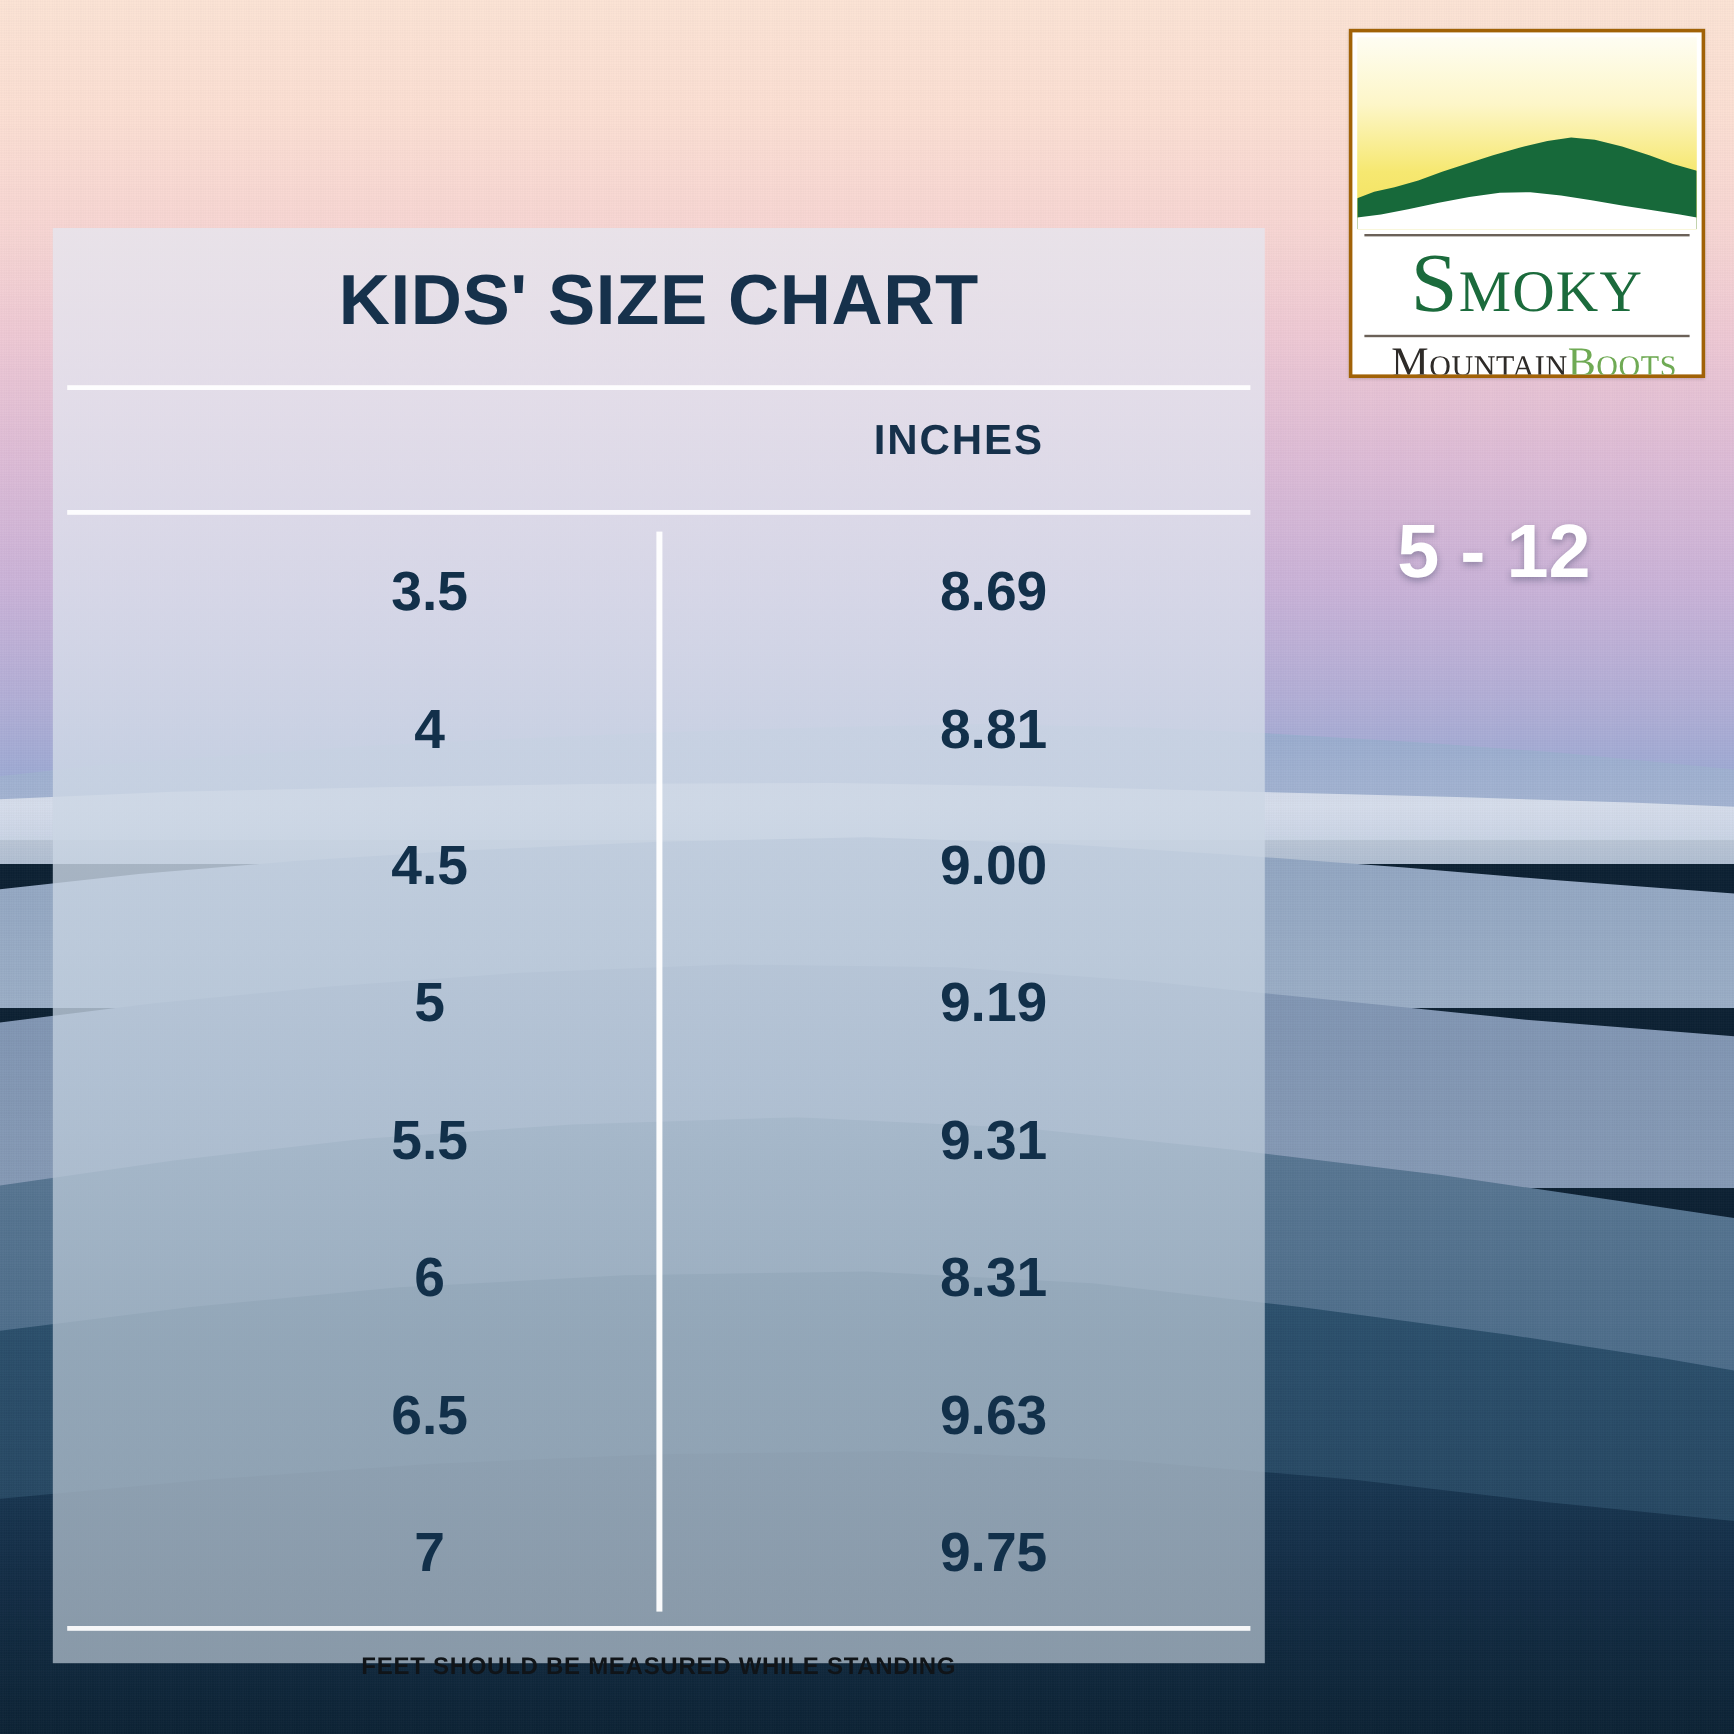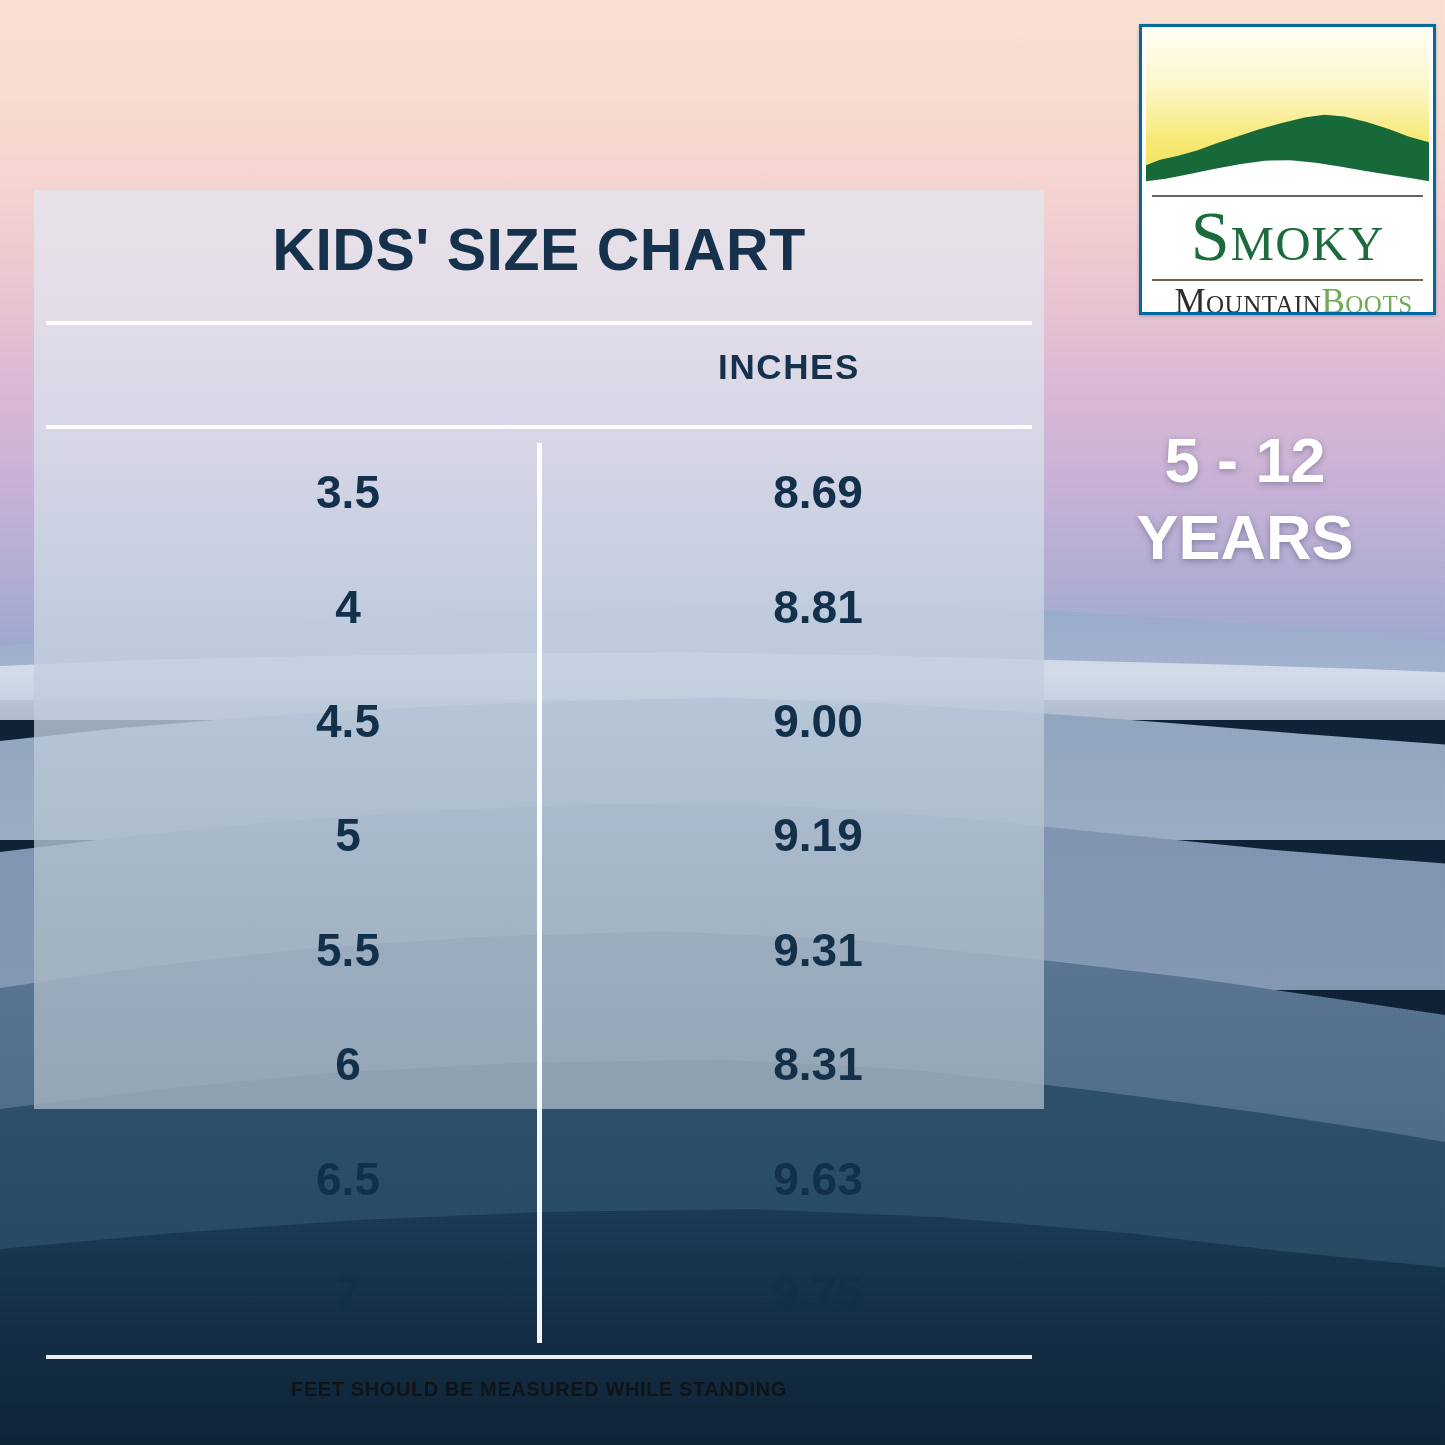--- a/index.html
+++ b/index.html
@@ -88,24 +88,24 @@
     position: absolute; inset: 0;
     pointer-events: none;
     background-image:
       repeating-linear-gradient(0deg, rgba(255,255,255,.012) 0 1px, rgba(0,0,0,.012) 1px 2px),
       repeating-linear-gradient(90deg, rgba(255,255,255,.01) 0 1px, rgba(0,0,0,.01) 1px 2px);
   }
 
   
   .panel {
     position: absolute;
-    left: 34px;
+    left: 44px;
     top: 190px;
     width: 1010px;
-    height: 919px;
+    height: 1196px;
     background: linear-gradient(to bottom,
         rgba(231,228,236,0.88) 0%,
         rgba(226,225,236,0.86) 12%,
         rgba(216,221,234,0.84) 26%,
         rgba(203,214,228,0.82) 42%,
         rgba(187,202,218,0.80) 60%,
         rgba(172,188,203,0.80) 78%,
         rgba(163,178,192,0.82) 100%);
     box-sizing: border-box;
     padding-left: 21px;
@@ -205,25 +205,24 @@
   .age-badge .line { display: block; }
 
   
   .logo {
     position: absolute;
     left: 1124px;
     top: 24px;
     width: 297px;
     height: 291px;
     background: #ffffff;
-    border: 3px solid #0369a1;
+    border: 3px solid #a16207;
     box-sizing: border-box;
     box-shadow: 0 1px 3px rgba(0,0,0,.25);
     overflow: hidden;
-    margin-left: 15px;
   }
   .logo-art {
     position: absolute;
     left: 4px; right: 4px; top: 4px;
     height: 160px;
     background: linear-gradient(to bottom, #fefdf2 0%, #fdf6c8 35%, #f6e871 70%, #f2e05a 100%);
     overflow: hidden;
   }
   .logo-mtn {
     position: absolute;
@@ -349,21 +348,20 @@
 
     </div>
 
     <div class="hdivider hdiv-footer"></div>
 
     <div class="panel-footer">FEET SHOULD BE MEASURED WHILE STANDING</div>
   </div>
 
   <div class="age-badge">
     <span class="line">5 - 12</span>
-    <span class="line">YEARS</span>
   </div>
 
   <div class="logo">
     <div class="logo-art">
       <div class="logo-mtn"></div>
       <div class="logo-snow"></div>
     </div>
     <div class="logo-rule logo-rule-1"></div>
     <div class="logo-smoky">Smoky</div>
     <div class="logo-rule logo-rule-2"></div>

